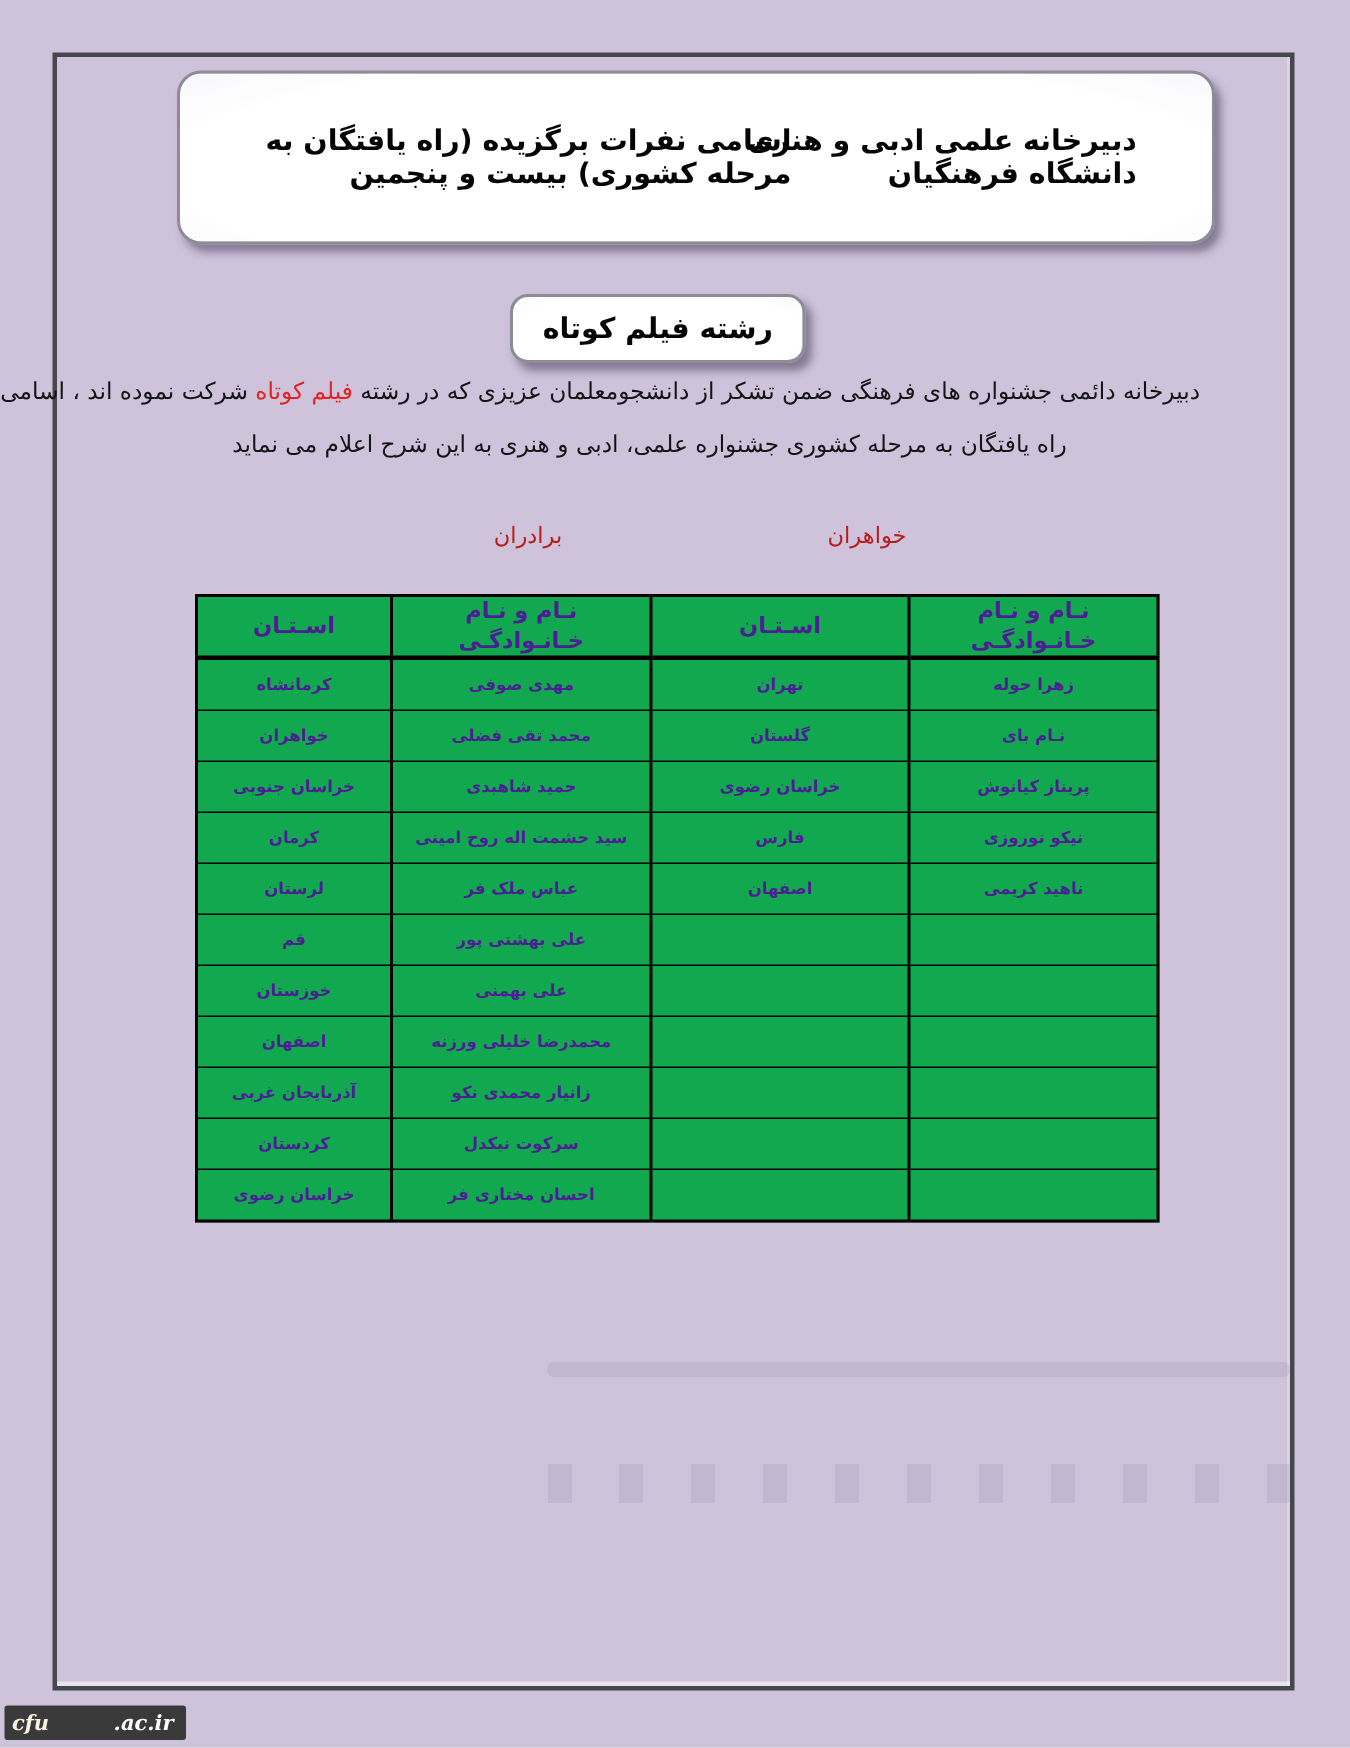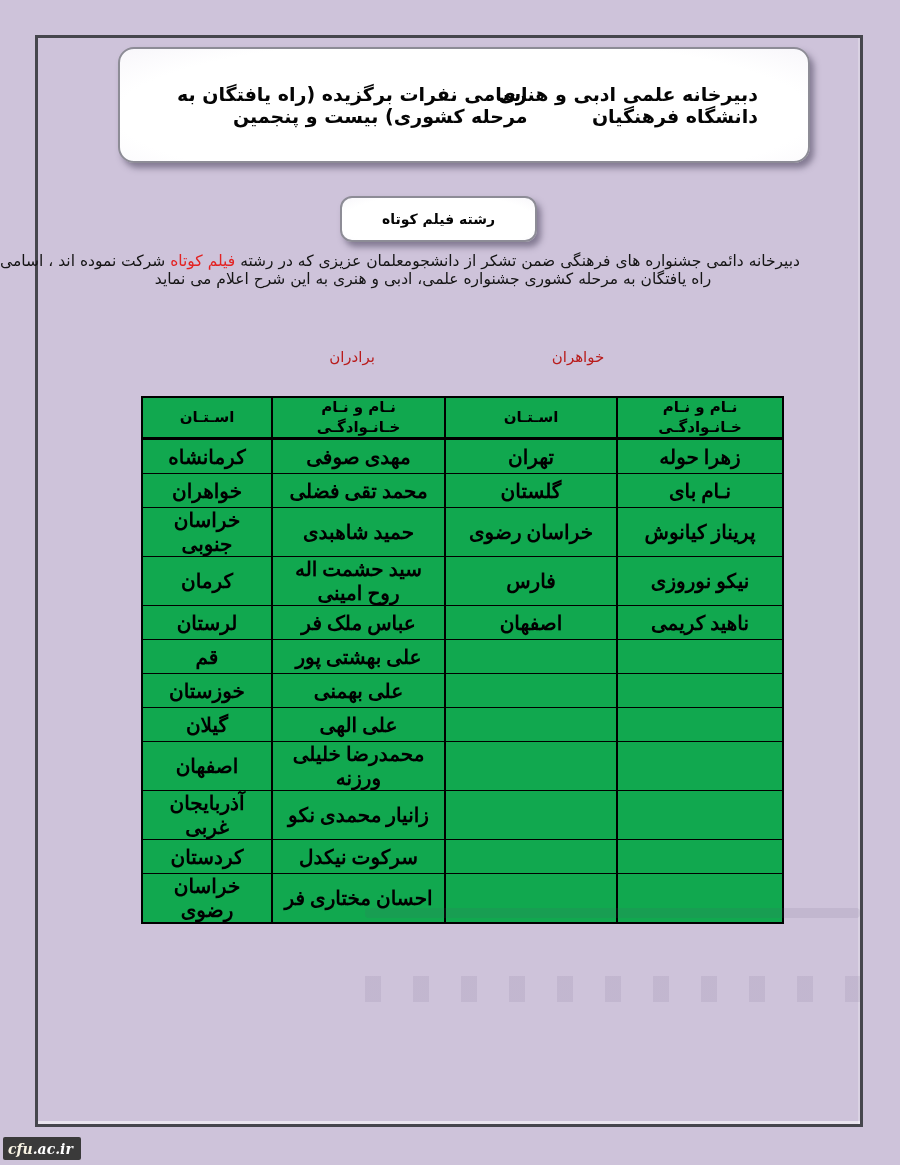--- a/index.html
+++ b/index.html
@@ -22,28 +22,28 @@
     position:absolute; left:118px; top:47px; width:688px; height:112px;
     border-radius:16px;
     display:flex; flex-direction:row; align-items:center; justify-content:center;
     gap:10px; font-weight:bold; font-size:19px; color:#050505;
   }
   .title-line2 { transform:translateX(-50px); }
   .badge {
     position:absolute; left:340px; top:196px; width:193px; height:42px;
     border-radius:12px;
     display:flex; align-items:center; justify-content:center;
-    font-weight:bold; font-size:14px; color:#050505;
+    font-weight:bold; font-size:19px; color:#050505;
   }
   .intro {
     position:absolute; left:100px; top:252px; width:700px;
     font-size:15.5px; color:#141414; direction:rtl;
   }
   .intro-line1 { text-align:center; white-space:nowrap; }
-  .intro-line2 { text-align:center; white-space:nowrap; transform:translateX(-17px); }
+  .intro-line2 { margin-top:17px; text-align:center; white-space:nowrap; transform:translateX(-17px); }
   .hl { font-weight:normal; }
   .group-label {
     position:absolute; top:348px; transform:translateX(-50%);
     font-weight:normal; font-size:15px; color:#b91c1c; direction:rtl;
   }
   .label-brothers { left:352px; }
   .label-sisters  { left:558px;margin-left:20px; }
   table.results {
     position:absolute; left:130px; top:396px; width:641px;
     border-collapse:collapse; table-layout:fixed;
@@ -53,35 +53,35 @@
     border-top:1px solid #000; border-bottom:1px solid #000;
     border-left:2px solid #000; border-right:2px solid #000;
     text-align:center; vertical-align:middle;
     font-weight:bold; overflow:hidden; padding:0 4px;
     direction:rtl;
   }
   table.results th {
     height:39px; font-size:15px; line-height:1.3;
     border-bottom:3px solid #000; letter-spacing:1px;
   }
-  table.results td { height:33px; font-size:20px;font-family:Liberation Serif, serif; }
+  table.results td { height:33px; font-size:11px; }
   .ghost-bar {
     position:absolute; left:365px; top:908px; width:495px; height:10px;
     background:rgba(90,75,115,0.10); border-radius:4px;
   }
   .ghost-squares {
     position:absolute; left:365px; top:976px; width:495px; height:26px;
     background:repeating-linear-gradient(90deg, rgba(90,75,115,0.10) 0 16px, transparent 16px 48px);
   }
   .logo {
     position:absolute; left:3px; top:1137px; height:23px;
     background:#3a3a3a; border-radius:2px;
     display:flex; align-items:center; padding:0 8px 0 5px;
     font-family:"DejaVu Serif", serif; font-style:italic; font-weight:bold;
-    font-size:14px; text-decoration:none; direction:ltr;
+    font-size:14px; text-decoration:none; direction:ltr;gap:43px;
   }
 </style>
 </head>
 <body>
 
 <div class="page">
 
   <div class="frame"></div>
 
   <div class="title-box glossy">
@@ -94,21 +94,21 @@
   </div>
 
   <div class="intro">
     <div class="intro-line1"><span>دبیرخانه دائمی جشنواره های فرهنگی ضمن تشکر از دانشجومعلمان عزیزی که در رشته </span><span class="hl" style="color:#e32222">فیلم کوتاه</span><span> شرکت نموده اند ، اسامی</span></div>
     <div class="intro-line2">راه یافتگان به مرحله کشوری جشنواره علمی، ادبی و هنری به این شرح اعلام می نماید</div>
   </div>
 
   <div class="group-label label-brothers">برادران</div>
   <div class="group-label label-sisters">خواهران</div>
 
-  <table class="results" style="background:#11a84f; color:#000000;margin-left:11px;">
+  <table class="results" style="background:#11a84f; color:#4c1d95;">
     <colgroup>
       <col style="width:130px">
         <col style="width:173px">
         <col style="width:172px">
         <col style="width:166px">
     </colgroup>
     <thead>
       <tr>
         <th>
           <div>اسـتـان</div>
@@ -163,26 +163,20 @@
         <td></td>
         <td></td>
       </tr>
       <tr>
         <td>خوزستان</td>
         <td>علی بهمنی</td>
         <td></td>
         <td></td>
       </tr>
       <tr>
-        <td>گیلان</td>
-        <td>علی الهی</td>
-        <td></td>
-        <td></td>
-      </tr>
-      <tr>
         <td>اصفهان</td>
         <td>محمدرضا خلیلی ورزنه</td>
         <td></td>
         <td></td>
       </tr>
       <tr>
         <td>آذربایجان غربی</td>
         <td>زانیار محمدی نکو</td>
         <td></td>
         <td></td>

